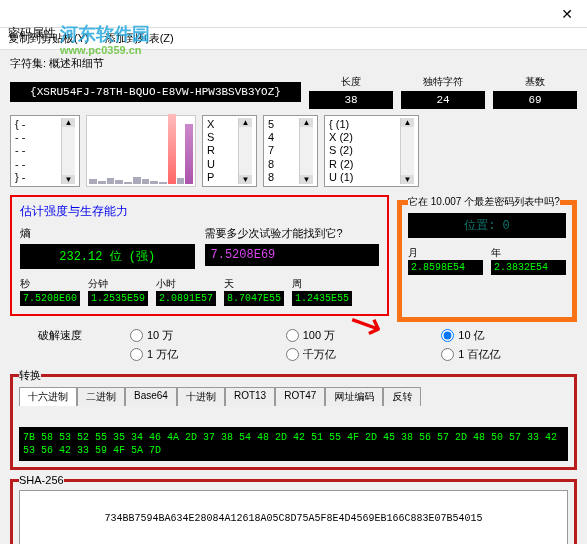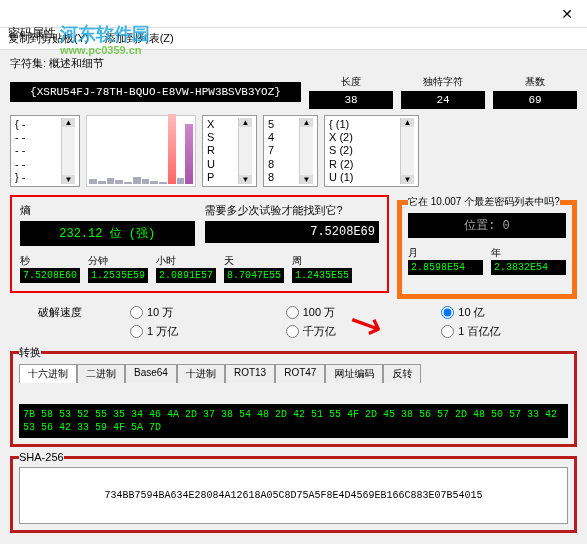--- a/index.html
+++ b/index.html
@@ -32,21 +32,21 @@
 .sparkline .bar { width: 8px; background: #aab; }
 .sparkline .bar.red { background: linear-gradient(#fbb,#f66); }
 .sparkline .bar.purple { background: linear-gradient(#c8c,#a5a); }
 
 .red-frame { border: 2px solid #e00; padding: 6px 8px 8px 8px; margin-bottom: 6px; position: relative; }
 .red-frame .heading { color: #00e; font-size: 12px; margin-bottom: 6px; }
 .strength-row { display: flex; gap: 10px; align-items: flex-start; }
 .strength-block { flex: 1; }
 .strength-label { font-size: 11px; margin-bottom: 3px; }
 .strength-val { background: #000; color: #0f0; font-family: "Courier New", monospace; font-size: 12px; padding: 4px; text-align: center; }
-.strength-val.white { color: #ffffff; text-align: right; padding-left: 6px; }
+.strength-val.white { color: #d946ef; text-align: left; padding-left: 6px; }
 fieldset.right-block { border: 5px solid #f97316; padding: 4px 6px 6px 6px; width: 180px; }
 fieldset.right-block legend { font-size: 10px; }
 
 .time-grid { display: grid; grid-template-columns: repeat(6, 1fr); gap: 4px 8px; margin-top: 8px; }
 .time-cell .lbl { font-size: 10px; }
 .time-cell .val { background: #000; color: #0f0; font-family: "Courier New", monospace; font-size: 10px; padding: 2px 3px; }
 
 .arrow-red { position: absolute; left: 348px; top: 300px; color: #e00; font-size: 40px; transform: rotate(-25deg); z-index: 10; pointer-events: none; }
 
 .crack-speed { display: grid; grid-template-columns: 100px 1fr 1fr 1fr; gap: 4px 20px; font-size: 11px; align-items: center; margin: 6px 0; }
@@ -160,20 +160,21 @@
 U (1)</div>
       <div class="scroll">
           <div class="arr">▲</div>
           <div class="arr">▼</div>
         </div>
     </div>
   </div>
 
   <div style="display:flex; gap:8px; align-items:stretch;">
     <div class="red-frame" style="flex:1">
+      <div class="heading">估计强度与生存能力</div>
       <div class="strength-row">
         <div class="strength-block">
           <div class="strength-label">熵</div>
           <div class="strength-val">232.12 位 (强)</div>
         </div>
         <div class="strength-block">
           <div class="strength-label">需要多少次试验才能找到它?</div>
           <div class="strength-val white">7.5208E69</div>
         </div>
       </div>
@@ -195,21 +196,21 @@
             <div class="val">8.7047E55</div>
           </div>
           <div class="time-cell">
             <div class="lbl">周</div>
             <div class="val">1.2435E55</div>
           </div>
         </div>
     </div>
     <fieldset class="right-block">
       <legend>它在 10.007 个最差密码列表中吗?</legend>
-      <div class="strength-val" style="color:#a3a3a3">位置: 0</div>
+      <div class="strength-val" style="color:#0f766e">位置: 0</div>
       <div class="time-grid" style="grid-template-columns:1fr 1fr" id="time-grid2">
           <div class="time-cell">
             <div class="lbl">月</div>
             <div class="val">2.8598E54</div>
           </div>
           <div class="time-cell">
             <div class="lbl">年</div>
             <div class="val">2.3832E54</div>
           </div>
         </div>

